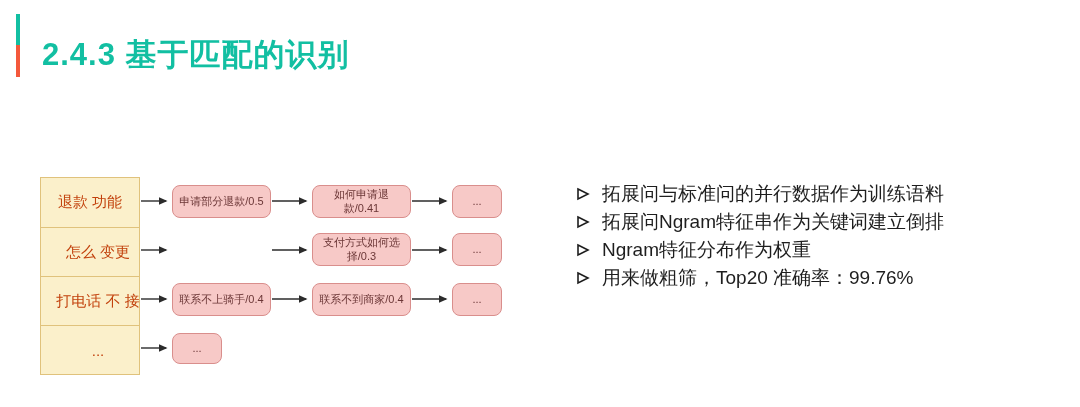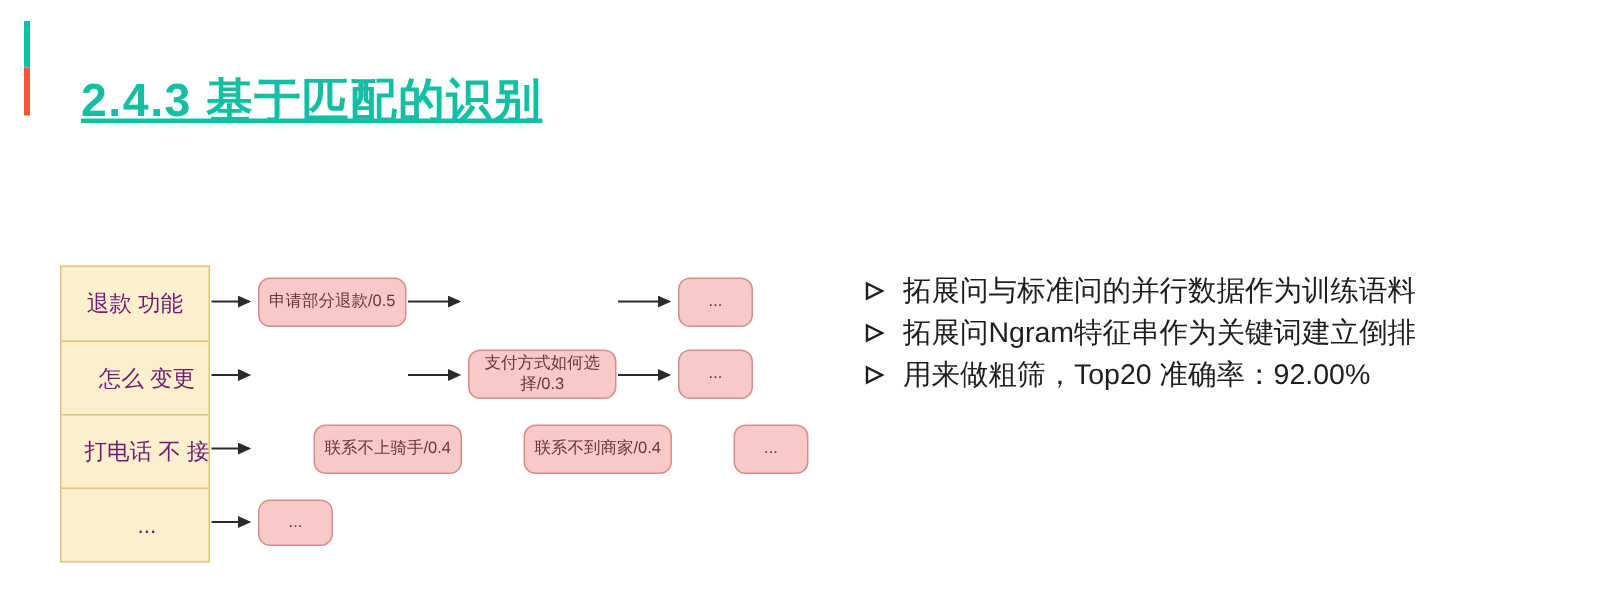--- a/index.html
+++ b/index.html
@@ -5,43 +5,43 @@
   html,body{margin:0;padding:0;background:#fff;}
   .slide{
     position:relative;width:1080px;height:407px;background:#ffffff;overflow:hidden;
     font-family:"Liberation Sans","DejaVu Sans",sans-serif;
   }
   
   .accent-bar{position:absolute;left:16px;top:14px;width:4px;height:63px;}
   .accent-bar .bar-top{width:100%;height:31px;background:#12bfa2;}
   .accent-bar .bar-bottom{width:100%;height:32px;background:#f4583b;}
   .page-title{
-    position:absolute;left:38px;top:30px;margin:16px;
-    font-size:31px;font-weight:bold;color:#12bfa2;letter-spacing:1px;white-space:nowrap;text-decoration:underline;
+    position:absolute;left:38px;top:30px;margin:4px;
+    font-size:31px;font-weight:bold;color:#12bfa2;letter-spacing:1px;white-space:nowrap;
   }
   
   .arrows{position:absolute;left:0;top:0;pointer-events:none;}
   .intent-col{
     position:absolute;left:40px;top:177px;width:100px;
     background:#fbf0cb;border:1px solid #e0c27c;box-sizing:border-box;
   }
   .intent-cell{
     height:49px;display:flex;align-items:center;justify-content:center;
-    font-size:15px;color:#701a75;white-space:nowrap;box-sizing:border-box;
+    font-size:15px;color:#c2410c;white-space:nowrap;box-sizing:border-box;
   }
   .intent-cell + .intent-cell{border-top:1px solid #e0c27c;padding-left:16px;}
   .match-box{
     position:absolute;background:#f7c9c7;border:1.5px solid #d98e8c;border-radius:8px;
     box-sizing:border-box;display:flex;align-items:center;justify-content:center;
     font-size:11px;color:#6b3636;text-align:center;line-height:1.2;padding:1px 6px;
   }
   .w-lg{width:99px;height:33px;}
   .w-sm{width:50px;height:33px;}
   .c1{left:172px;} .c2{left:312px;} .c3{left:452px;}
-  .r1{top:185px;} .r2{top:233px;} .r3{top:283px;margin-left:37px;}
+  .r1{top:185px;} .r2{top:233px;} .r3{top:283px;}
   .r4-sm{left:172px;top:333px;width:50px;height:31px;}
   
   .bullets{
     position:absolute;left:576px;top:180px;margin:0;padding:0;list-style:none;
   }
   .bullet{
     display:flex;align-items:center;height:28px;
     font-size:19px;color:#1e1e1e;white-space:nowrap;
   }
   .b-icon{width:14px;height:14px;margin-right:12px;flex:0 0 auto;display:inline-flex;}
@@ -78,20 +78,21 @@
   </svg>
 
   <div class="intent-col">
     <div class="intent-cell">退款 功能</div>
     <div class="intent-cell">怎么 变更</div>
     <div class="intent-cell">打电话 不 接</div>
     <div class="intent-cell">...</div>
   </div>
 
   <div class="match-box w-lg c1 r1">申请部分退款/0.5</div>
+  <div class="match-box w-lg c2 r1">如何申请退款/0.41</div>
   <div class="match-box w-sm c3 r1">...</div>
 
   <div class="match-box w-lg c2 r2">支付方式如何选择/0.3</div>
   <div class="match-box w-sm c3 r2">...</div>
 
   <div class="match-box w-lg c1 r3">联系不上骑手/0.4</div>
   <div class="match-box w-lg c2 r3">联系不到商家/0.4</div>
   <div class="match-box w-sm c3 r3">...</div>
 
   <div class="match-box r4-sm">...</div>
@@ -112,17 +113,25 @@
           </svg>
       </span>
       <span class="b-text">拓展问Ngram特征串作为关键词建立倒排</span>
     </li>
     <li class="bullet">
       <span class="b-icon">
         <svg width="14" height="14" viewBox="0 0 14 14">
             <path d="M2 2 L12 7 L2 12 Z" fill="none" stroke="#1e1e1e" stroke-width="1.6" stroke-linejoin="miter"></path>
           </svg>
       </span>
-      <span class="b-text">用来做粗筛，Top20 准确率：92.00%</span>
+      <span class="b-text">Ngram特征分布作为权重</span>
+    </li>
+    <li class="bullet">
+      <span class="b-icon">
+        <svg width="14" height="14" viewBox="0 0 14 14">
+            <path d="M2 2 L12 7 L2 12 Z" fill="none" stroke="#1e1e1e" stroke-width="1.6" stroke-linejoin="miter"></path>
+          </svg>
+      </span>
+      <span class="b-text">用来做粗筛，Top20 准确率：99.76%</span>
     </li>
   </ul>
 
 </div>
 
 </body></html>

